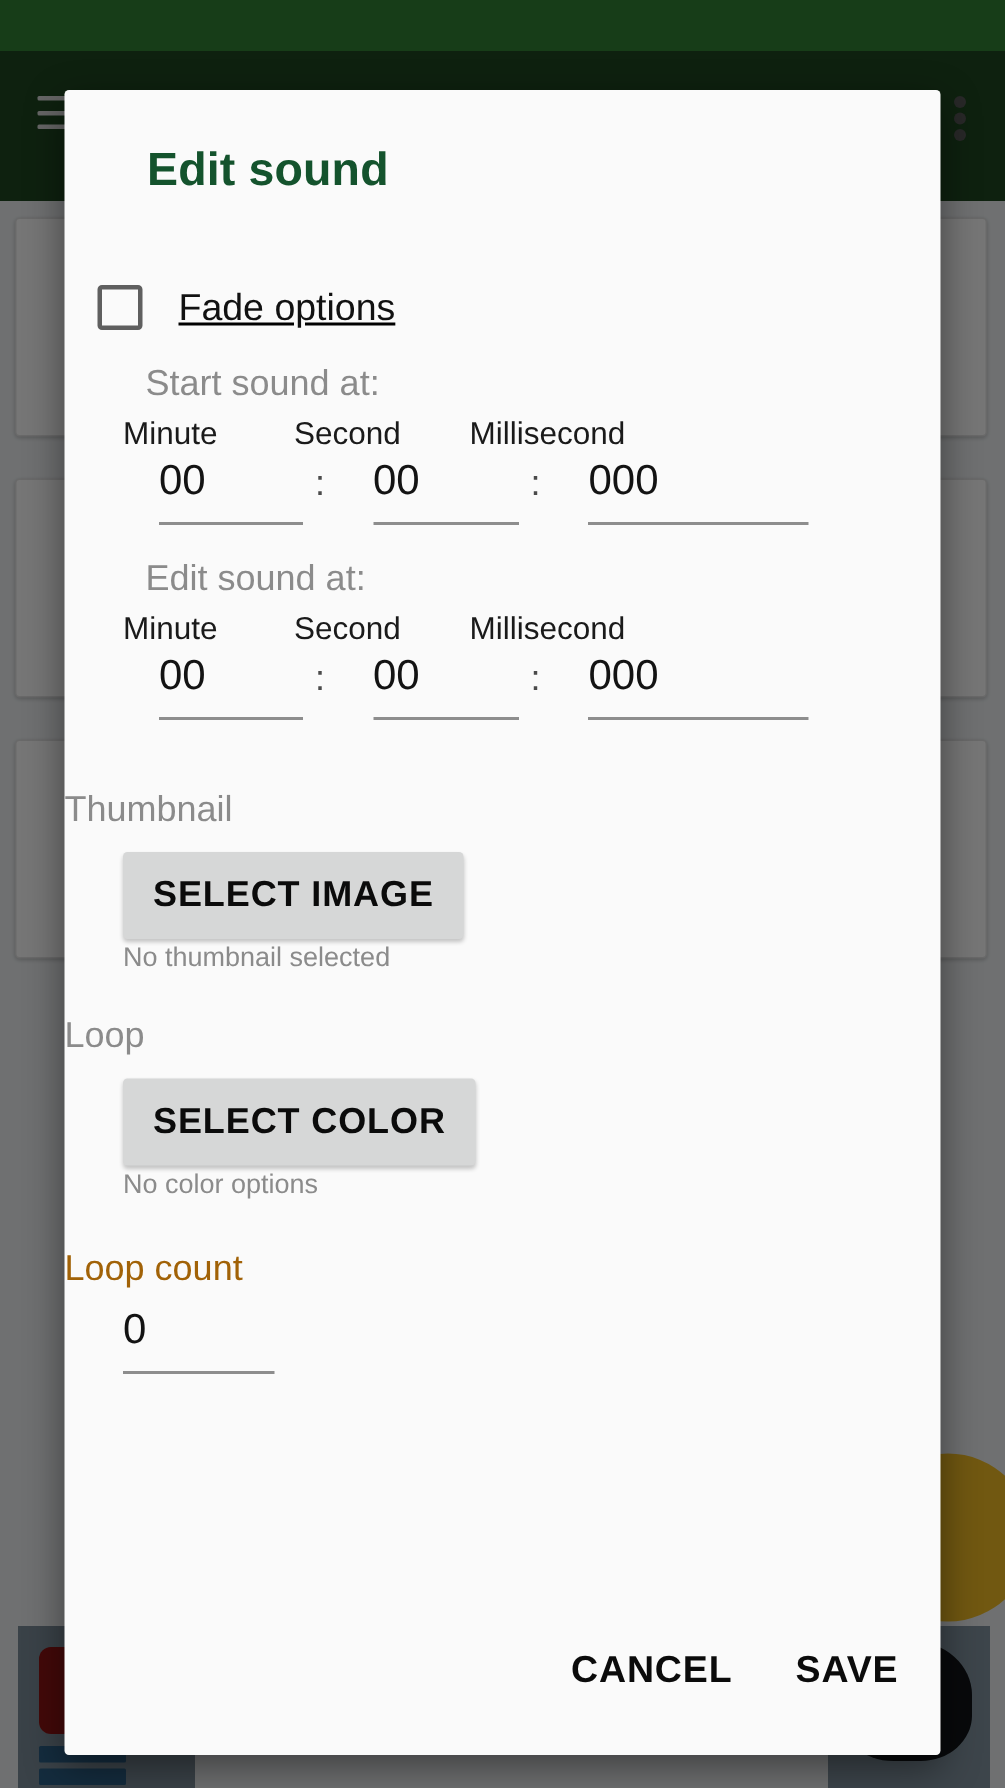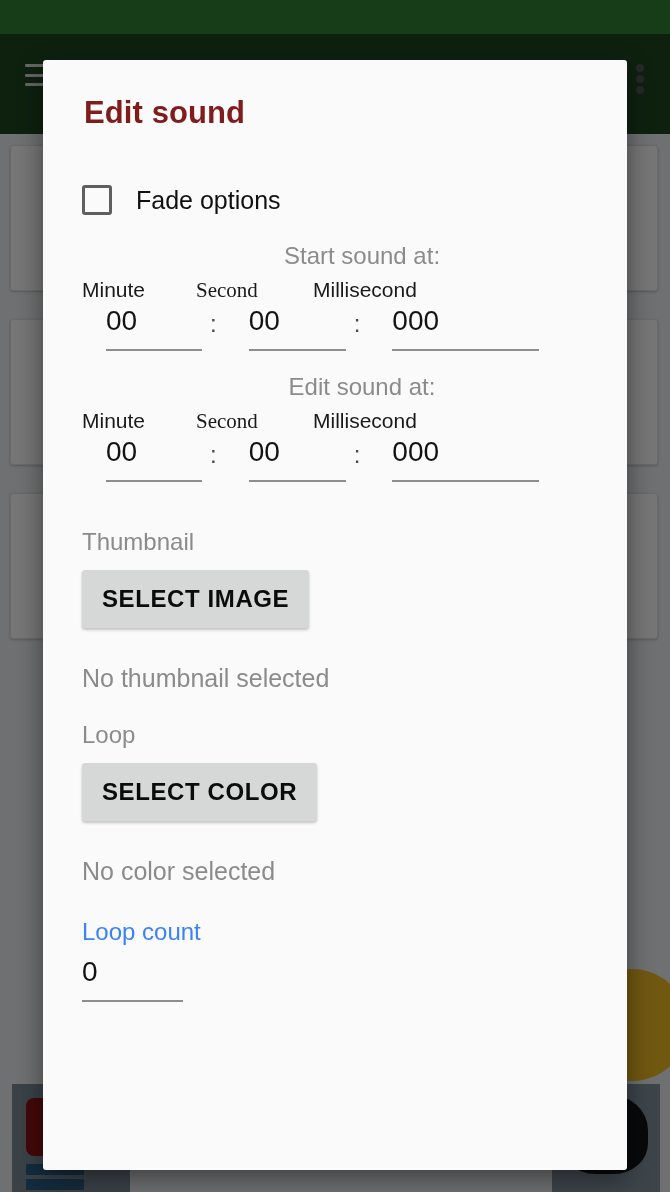--- a/index.html
+++ b/index.html
@@ -208,42 +208,43 @@
     width: 584px;
     height: 1110px;
     background: #fafafa;
     border-radius: 3px;
     box-shadow: 0 8px 26px rgba(0,0,0,0.45);
     overflow: hidden;
   }
 
   #dialog-title {
     position: absolute;
-    left: 41px;
+    left: 55px;
     top: 35px;
     font-size: 31px;
     font-weight: bold;
-    color: #7f1d1d;
+    color: #14532d;
     letter-spacing: 0.1px;
   }
 
   .dlg-body {
     position: absolute;
     top: 120px;
     left: 0;
     width: 584px;
   }
 
   
   .check-row {
     display: flex;
-    align-items: center;
-    padding-left: 39px;
+    align-items: flex-end;
+    padding-left: 22px;
     height: 40px;
     margin-bottom: 16px;
+    text-decoration: underline;
   }
   .check-box {
     width: 30px; height: 30px;
     border: 3px solid #5f5f5f;
     border-radius: 3px;
     flex: 0 0 auto;
   }
   .check-box.checked {
     background: #f7bf3f;
     border-color: #f7bf3f;
@@ -264,38 +265,37 @@
     color: #111111;
   }
 
   
   .section-head {
     padding-left: 54px;
     font-size: 24px;
     color: #8b8b8b;
     margin-top: 22px;
     margin-bottom: 8px;
-    text-align: center;
   }
   .time-row {
     position: relative;
     padding-left: 39px;
     display: flex;
     align-items: flex-end;
   }
   .time-labels {
     position: relative;
     padding-left: 39px;
     display: flex;
     font-size: 21px;
     color: #1a1a1a;
     margin-bottom: 4px;
   }
   .tl-min  { width: 114px; }
-  .tl-sec  { width: 117px; font-family: Liberation Serif, serif; }
+  .tl-sec  { width: 117px; }
   .tl-ms   { width: 150px; }
 
   .time-field {
     border-bottom: 2px solid #8d8d8d;
     font-size: 28px;
     color: #131313;
     padding-bottom: 14px;
     line-height: 1;
     margin-left: 24px;
   }
@@ -304,47 +304,46 @@
   .tf-ms  { width: 147px; }
   .time-colon {
     font-size: 24px;
     color: #4a4a4a;
     padding: 0 8px 15px 8px;
     line-height: 1;
   }
 
   
   .blk-label {
-    padding-left: 39px;
     font-size: 24px;
     color: #8b8b8b;
   }
-  .blk-label.dark { color: #3b82f6; }
+  .blk-label.dark { color: #a16207; }
 
   .flat-btn {
     margin-left: 39px;
     margin-top: 14px;
     display: inline-block;
     background: #d6d7d7;
     border: none;
     border-radius: 3px;
     padding: 15px 20px 15px 20px;
     font-size: 24px;
     font-weight: bold;
     letter-spacing: 0.6px;
     color: #0b0b0b;
     font-family: "Liberation Sans", sans-serif;
     box-shadow: 0 2px 3px rgba(0,0,0,0.22);
     cursor: pointer;
   }
 
   .blk-status {
     padding-left: 39px;
-    margin-top: 36px;
-    font-size: 25px;
+    margin-top: 2px;
+    font-size: 18px;
     color: #8b8b8b;
   }
 
   .loop-field {
     margin-left: 39px;
     margin-top: 12px;
     width: 101px;
     border-bottom: 2px solid #8d8d8d;
     font-size: 28px;
     color: #131313;
@@ -471,21 +470,25 @@
     
     <div style="height:46px;"></div>
     <div class="blk-label">Thumbnail</div>
     <button class="flat-btn">SELECT IMAGE</button>
     <div class="blk-status">No thumbnail selected</div>
 
     
     <div style="height:28px;"></div>
     <div class="blk-label">Loop</div>
     <button class="flat-btn">SELECT COLOR</button>
-    <div class="blk-status">No color selected</div>
+    <div class="blk-status">No color options</div>
 
     
     <div style="height:32px;"></div>
     <div class="blk-label dark">Loop count</div>
     <div class="loop-field">0</div>
   </div>
 
+  <div id="dialog-actions">
+    <button class="action-btn">CANCEL</button>
+    <button class="action-btn">SAVE</button>
+  </div>
 </div>
 
 </body></html>

